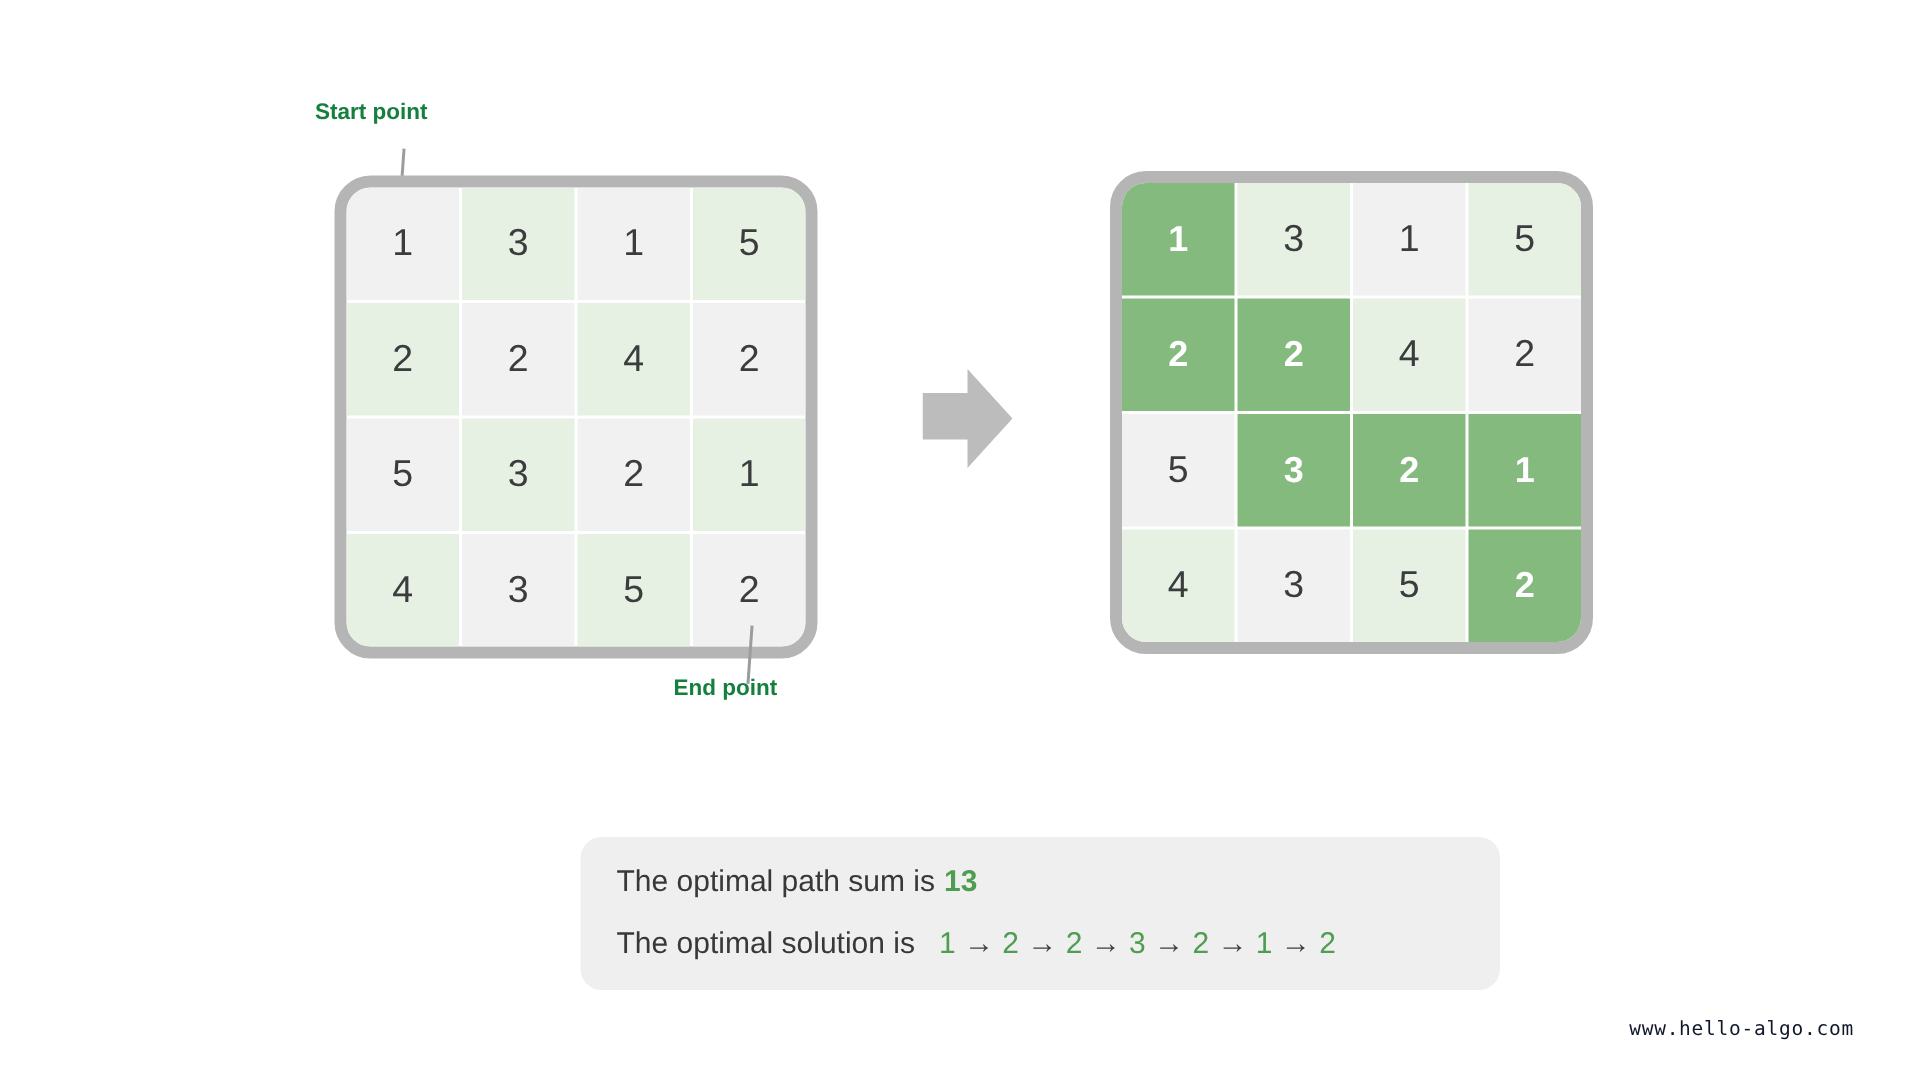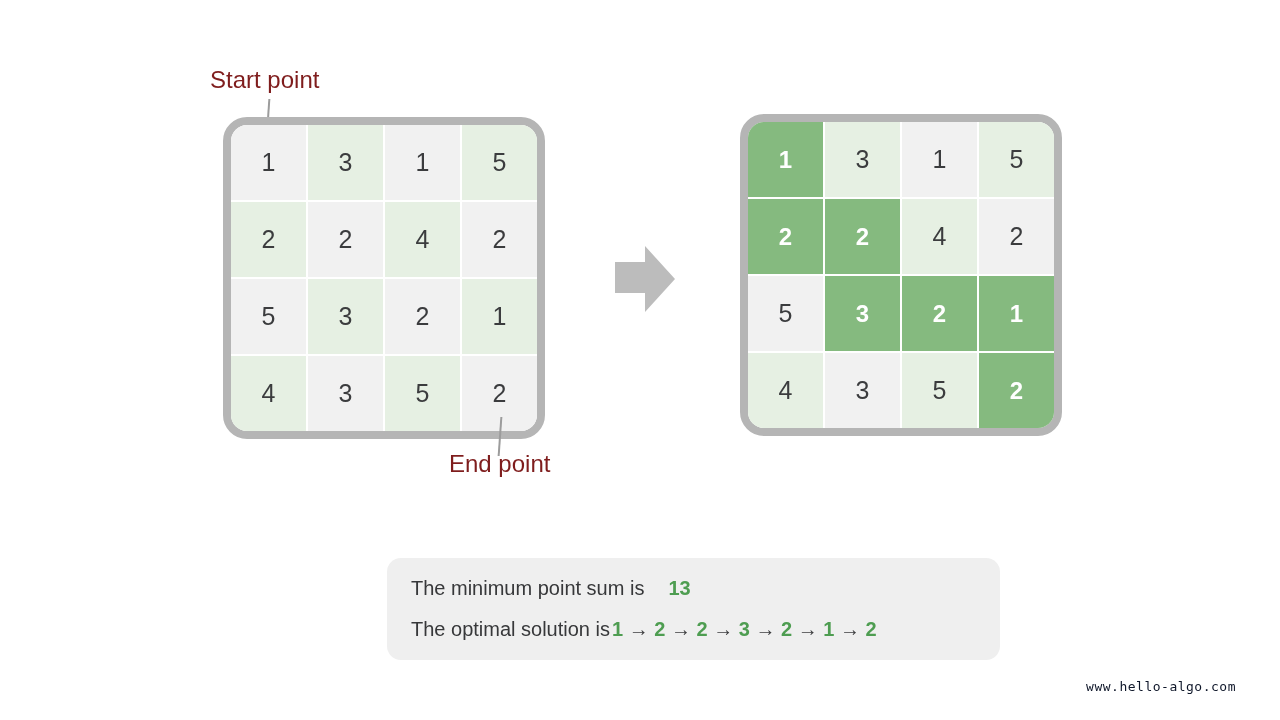--- a/index.html
+++ b/index.html
@@ -6,23 +6,23 @@
   html,body { background:#ffffff; }
   .canvas {
     position:relative;
     width:1280px; height:720px;
     background:#ffffff;
     font-family:"Liberation Sans", sans-serif;
     overflow:hidden;
   }
   .point-label {
     position:absolute;
-    font-size:24px;
-    font-weight:normal;
-    color:#7f1d1d;
+    font-size:15px;
+    font-weight:bold;
+    color:#15803d;
     white-space:nowrap;
   }
   .pointer-line {
     position:absolute;
     width:2px;
     background:#9c9c9c;
   }
   .grid {
     position:absolute;
     width:322px; height:322px;
@@ -61,25 +61,25 @@
   }
   .info-line {
     font-size:20px;
     line-height:41px;
     color:#37383a;
     white-space:nowrap;
   }
   .green-bold {
     color:var(--accent-green);
     font-weight:bold;
-    margin-left:24px;
+    margin-left:6px;
   }
   .green { color:var(--accent-green); }
   .arrow-sep { color:#3c3d3f; }
-  .sol-path { margin-left:2px;font-weight:bold; }
+  .sol-path { margin-left:16px; }
   .watermark {
     position:absolute;
     right:44px; top:679px;
     font-family:"DejaVu Sans Mono", monospace;
     font-size:13px;
     letter-spacing:0.5px;
     color:#0f172a;
   }
 </style>
 </head>
@@ -130,21 +130,21 @@
       <div class="cell even">3</div>
       <div class="cell odd">5</div>
       <div class="cell path">2</div>
     </div>
 
   <div class="pointer-line" style="left:499px; top:417px; height:39px; transform:rotate(4deg);"></div>
   <div class="point-label" style="left:449px; top:450px;">End point</div>
 
   <div class="info-box">
     <div class="info-line">
-      <span>The minimum point sum is</span><span class="green-bold">13</span>
+      <span>The optimal path sum is</span><span class="green-bold">13</span>
     </div>
     <div class="info-line">
       <span>The optimal solution is</span><span class="sol-path"><span class="green">1</span><span class="arrow-sep"> → </span><span class="green">2</span><span class="arrow-sep"> → </span><span class="green">2</span><span class="arrow-sep"> → </span><span class="green">3</span><span class="arrow-sep"> → </span><span class="green">2</span><span class="arrow-sep"> → </span><span class="green">1</span><span class="arrow-sep"> → </span><span class="green">2</span></span>
     </div>
   </div>
 
   <div class="watermark">www.hello-algo.com</div>
 
 </div>
 

